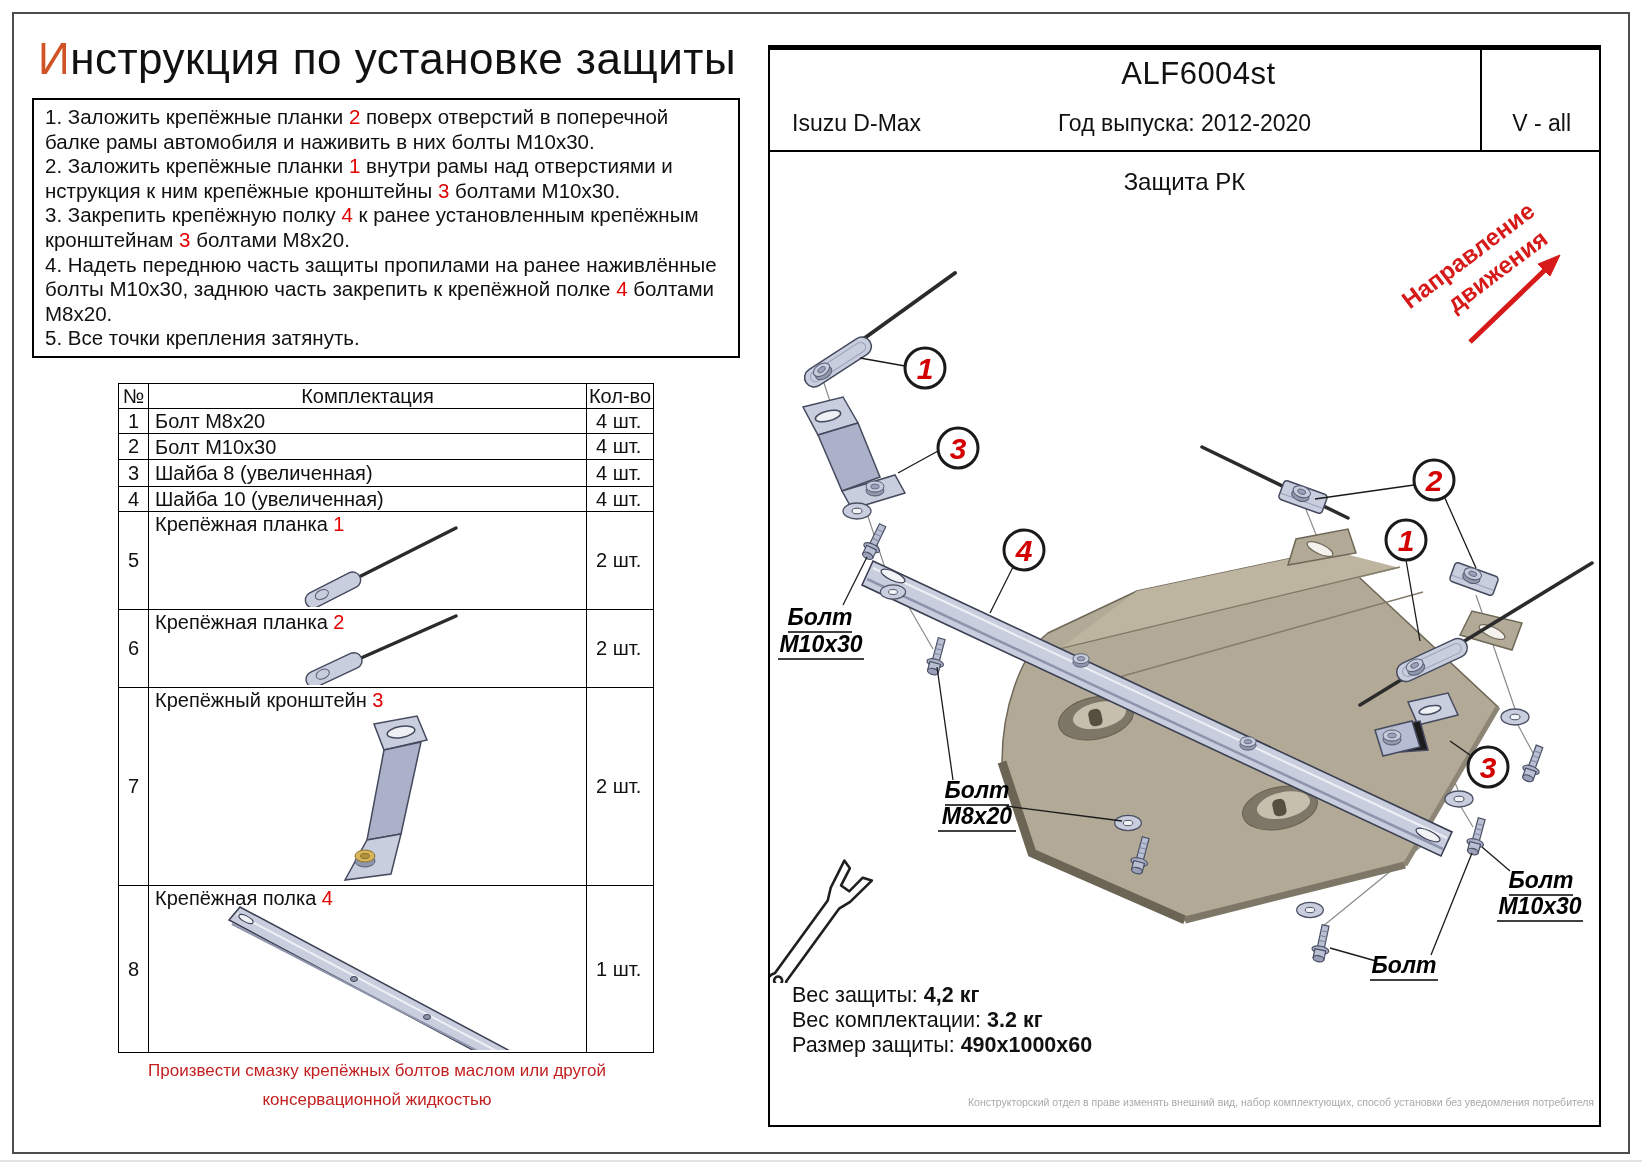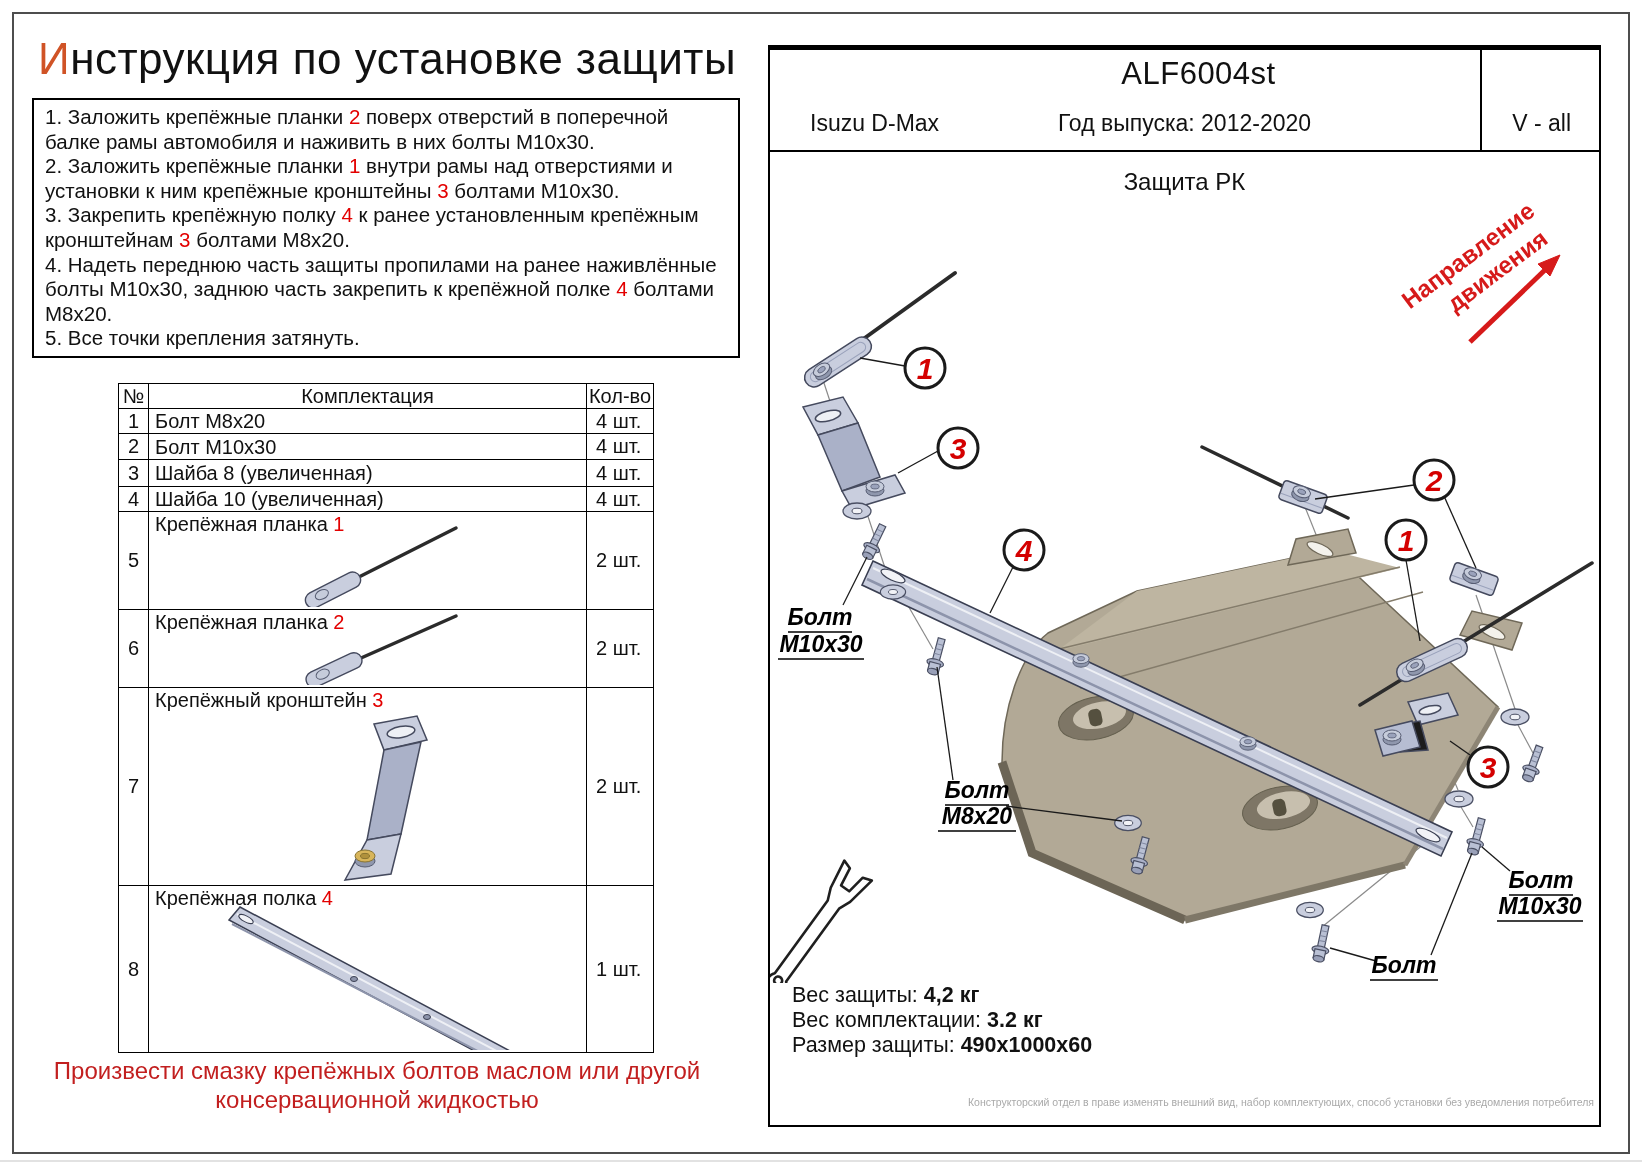--- a/index.html
+++ b/index.html
@@ -18,27 +18,27 @@
   #parts-table{left:118px;top:383px;}
   table{border-collapse:collapse;table-layout:fixed;}
   td,th{border:1.6px solid #000;font-weight:normal;font-size:20px;padding:0;overflow:hidden;}
   th{text-align:center;}
   td.c-num{text-align:center;}
   td.c-name{padding-left:6px;position:relative;vertical-align:top;}
   td.c-qty{padding-left:9px;}
   td.c-name .part-img{position:absolute;left:0;top:0;pointer-events:none;}
   td.c-name .lbl{position:relative;z-index:2;display:block;padding-top:1px;}
   #footer-note{left:32px;top:1056px;width:690px;text-align:center;color:#c21f1f;
-      font-size:24px;line-height:29px;}
+      font-size:17px;line-height:29px;}
 
   
   #panel{left:768px;top:45px;width:829px;height:1075px;border:2px solid #000;border-top:5px solid #000;}
   #panel-header{position:absolute;left:0;top:0;width:100%;height:100px;border-bottom:2px solid #000;}
   #model-code{position:absolute;left:0;top:6px;width:100%;text-align:center;font-size:31px;letter-spacing:.5px;margin-left:14px;}
-  #vehicle-name{position:absolute;left:22px;top:60px;font-size:23px;margin-left:18px;}
+  #vehicle-name{position:absolute;left:22px;top:60px;font-size:23px;}
   #year-label{position:absolute;left:0;top:60px;width:100%;text-align:center;font-size:23px;}
   #version-label{position:absolute;right:28px;top:60px;font-size:23px;}
   #version-divider{position:absolute;left:710px;top:0;width:2px;height:100px;background:#000;}
   #part-title{position:absolute;left:0;top:118px;width:100%;text-align:center;font-size:24px;}
   #diagram{position:absolute;left:0;top:105px;}
   #specs{position:absolute;left:22px;top:933px;font-size:21.5px;line-height:25.2px;}
   #specs b{font-weight:bold;}
   #copyright{left:768px;top:1096px;width:826px;text-align:right;font-size:10.5px;color:#a9a9a9;}
 
   svg text{font-family:"Liberation Sans","DejaVu Sans",sans-serif;}
@@ -49,21 +49,21 @@
 </head>
 <body>
 
 <div class="abs" id="page-frame"></div>
 <div class="abs" id="bottom-strip"></div>
 
 <div class="abs" id="doc-title"><span class="first">И</span><span>нструкция по установке защиты</span></div>
 
 <div class="abs" id="instructions-box">
     <div><span>1. Заложить крепёжные планки </span><span class="red">2</span><span> поверх отверстий в поперечной балке рамы автомобиля и наживить в них болты М10х30.</span></div>
-    <div><span>2. Заложить крепёжные планки </span><span class="red">1</span><span> внутри рамы над отверстиями и установки к ним крепёжные кронштейны </span><span class="red">3</span><span> болтами М10х30.</span></div>
+    <div><span>2. Заложить крепёжные планки </span><span class="red">1</span><span> внутри рамы над отверстиями и нструкция к ним крепёжные кронштейны </span><span class="red">3</span><span> болтами М10х30.</span></div>
     <div><span>3. Закрепить крепёжную полку </span><span class="red">4</span><span> к ранее установленным крепёжным кронштейнам </span><span class="red">3</span><span> болтами М8х20.</span></div>
     <div><span>4. Надеть переднюю часть защиты пропилами на ранее наживлённые болты М10х30, заднюю часть закрепить к крепёжной полке </span><span class="red">4</span><span> болтами М8х20.</span></div>
     <div><span>5. Все точки крепления затянуть.</span></div>
   </div>
 
 <div class="abs" id="parts-table">
   <table>
     <colgroup>
         <col style="width:30px">
         <col style="width:438px">

